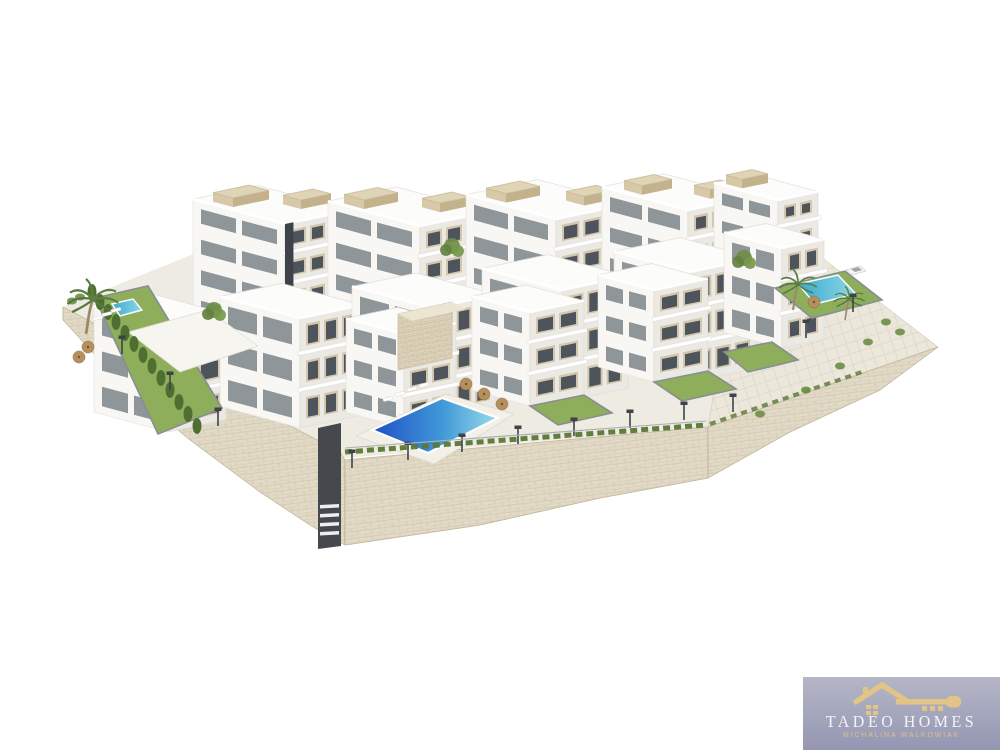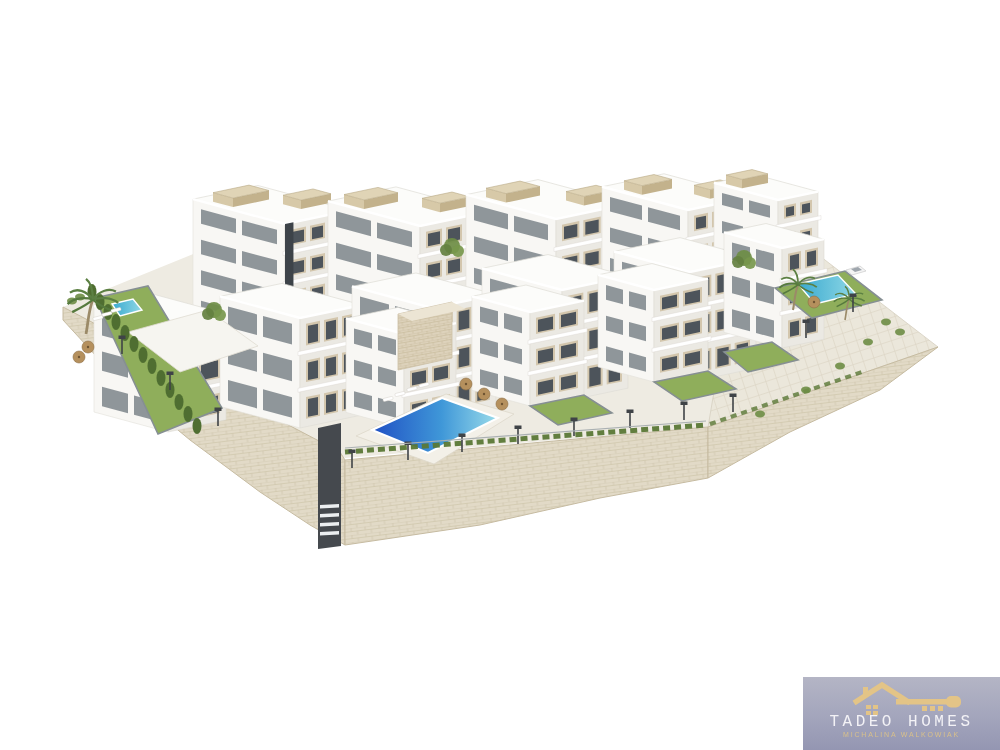--- a/index.html
+++ b/index.html
@@ -5,21 +5,21 @@
   html,body{margin:0;padding:0;background:#ffffff;}
   body{width:1000px;height:750px;position:relative;overflow:hidden;font-family:"Liberation Sans",sans-serif;}
   .stage{position:absolute;left:0;top:0;width:1000px;height:750px;}
   .logo{
     position:absolute;left:803px;top:677px;width:197px;height:73px;
     background:linear-gradient(180deg,#b4b5c5 0%,#a3a5bc 55%,#9496b2 100%);
     display:flex;flex-direction:column;align-items:center;justify-content:flex-start;
     padding-top:3px;box-sizing:border-box;
   }
   .logo .brand{
-    font-family:Liberation Mono, monospace;font-size:16px;line-height:16px;
+    font-family:Liberation Serif, serif;font-size:16px;line-height:16px;
     color:#f3f2f6;letter-spacing:3.5px;font-weight:400;margin-top:-2px;white-space:nowrap;
   }
   .logo .subtitle{
     font-family:"Liberation Sans",sans-serif;font-size:7px;line-height:8px;
     color:#d9c08b;letter-spacing:1.8px;margin-top:1px;white-space:nowrap;
   }
   .logo svg{display:block;}
 </style>
 </head>
 <body>

